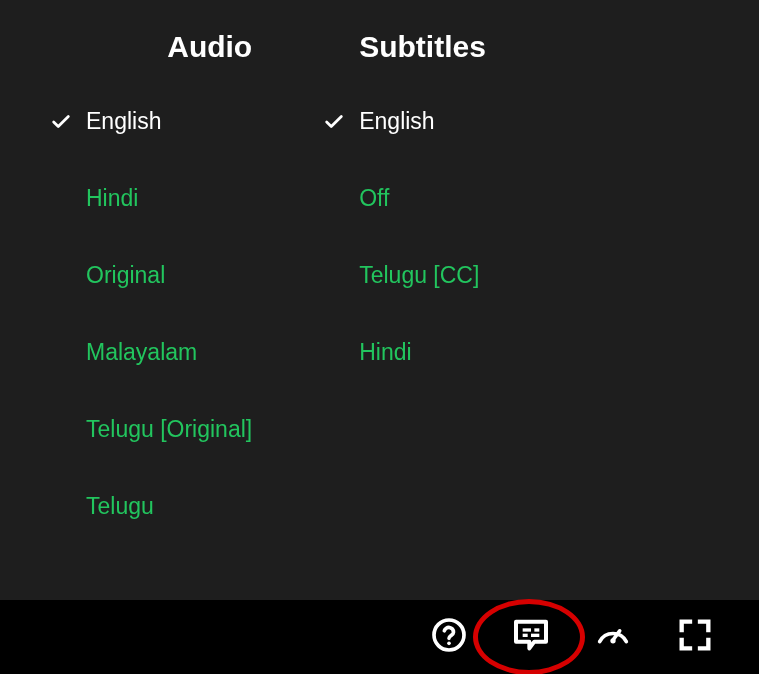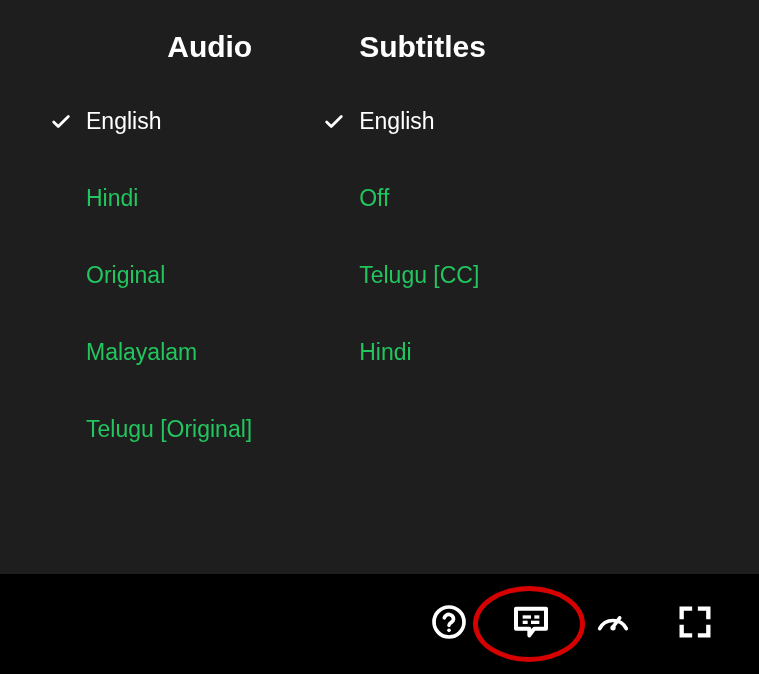--- a/index.html
+++ b/index.html
@@ -105,20 +105,24 @@
       <span class="option-label">Original</span>
     </div>
     <div class="option-row">
       <span class="check-slot"></span>
       <span class="option-label">Malayalam</span>
     </div>
     <div class="option-row">
       <span class="check-slot"></span>
       <span class="option-label">Telugu [Original]</span>
     </div>
+    <div class="option-row">
+      <span class="check-slot"></span>
+      <span class="option-label">Telugu</span>
+    </div>
   </div>
 
   <div class="col">
     <div class="col-title">Subtitles</div>
 
     <div class="option-row selected">
       <span class="check-slot">
         <svg viewBox="0 0 24 24" fill="none" stroke="#fff" stroke-width="3" stroke-linecap="round" stroke-linejoin="round">
             <polyline points="4 12 9 17 20 6"></polyline>
           </svg>

